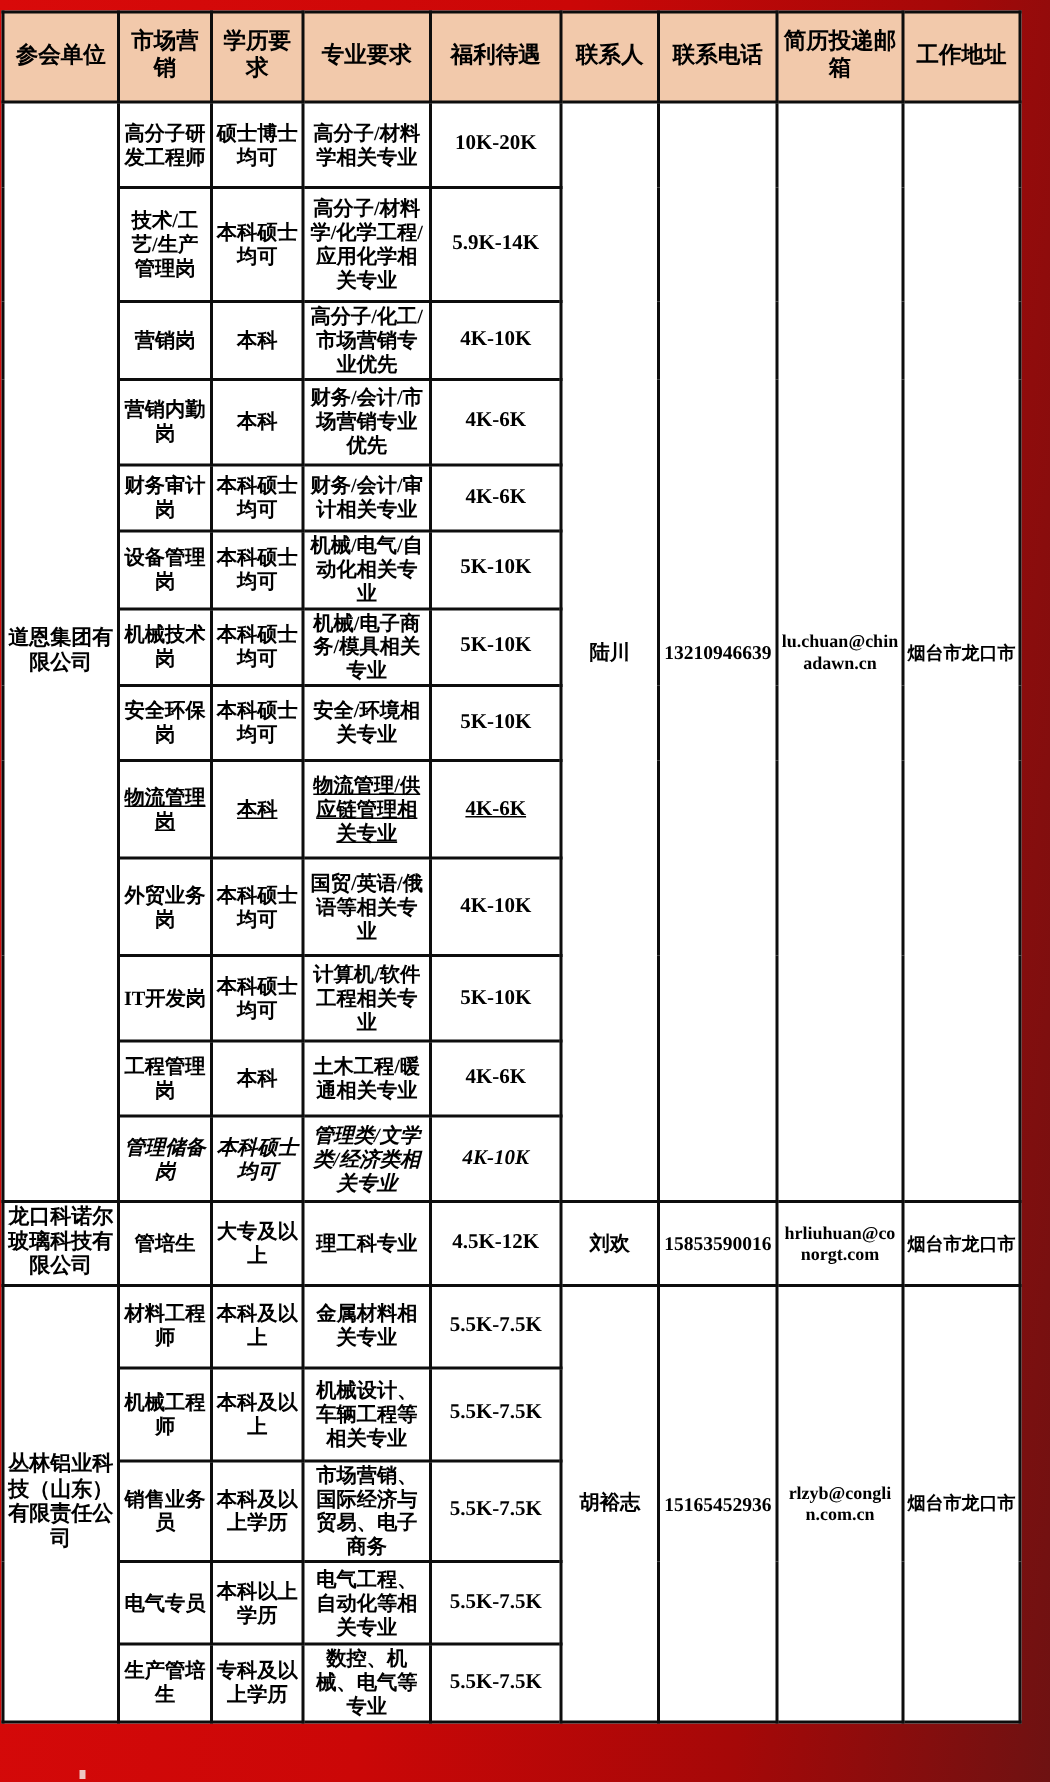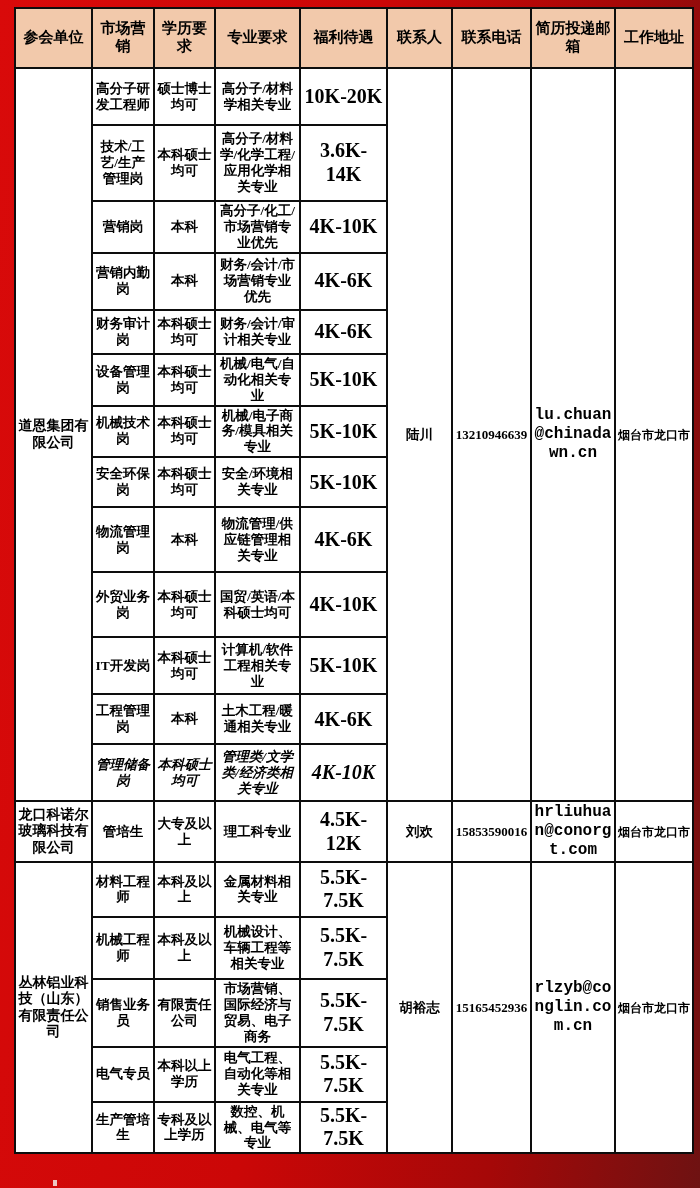--- a/index.html
+++ b/index.html
@@ -3,38 +3,38 @@
 <meta charset="utf-8">
 <style>
   html,body{margin:0;padding:0;}
   body{
     width:700px;height:1188px;position:relative;overflow:hidden;
     background:linear-gradient(97deg,#d90a0a 0%,#cb0707 45%,#a50808 75%,#6e1212 100%);
     font-family:"Liberation Serif","DejaVu Serif",serif;
     color:#000;
   }
   table{
-    position:absolute;left:14px;top:7px;
+    position:absolute;left:1px;top:7px;
     width:679px;table-layout:fixed;
     border-collapse:collapse;background:#ffffff;
   }
   th,td{
     border:2px solid #0d0d0d;
     text-align:center;vertical-align:middle;
     font-weight:bold;padding:1px 2px;
     line-height:1.18;
   }
   thead th{
     background:#f2c9ab;height:56px;font-size:15px;
   }
   td{font-size:13.5px;}
   td.company-cell{font-size:14px;}
-  td.salary-cell{font-size:20px;font-family:"Liberation Serif","DejaVu Serif",serif;}
+  td.salary-cell{font-size:14px;font-family:"Liberation Serif","DejaVu Serif",serif;}
   td.phone-cell{font-size:13px;white-space:nowrap;padding:19px 0;}
-  td.email-cell{word-break:break-all;font-size:16px;font-family:Liberation Mono, monospace;}
+  td.email-cell{word-break:break-all;font-size:12px;}
   td.address-cell{font-size:12px;white-space:nowrap;padding:1px 0;}
   .bottom-tick{
     position:absolute;left:53px;top:1180px;width:4px;height:6px;
     background:#f2e9e4;opacity:.85;
   }
 </style>
 </head>
 <body>
 
 <table>
@@ -71,21 +71,21 @@
         <td class="salary-cell">10K-20K</td>
         <td rowspan="13">陆川</td>
         <td class="phone-cell" rowspan="13">13210946639</td>
         <td class="email-cell" rowspan="13">lu.chuan@chinadawn.cn</td>
         <td class="address-cell" rowspan="13">烟台市龙口市</td>
       </tr>
       <tr style="height: 76px;">
         <td>技术/工艺/生产管理岗</td>
         <td>本科硕士均可</td>
         <td>高分子/材料学/化学工程/应用化学相关专业</td>
-        <td class="salary-cell">3.6K-14K</td>
+        <td class="salary-cell">5.9K-14K</td>
       </tr>
       <tr style="height: 50px;">
         <td>营销岗</td>
         <td>本科</td>
         <td>高分子/化工/市场营销专业优先</td>
         <td class="salary-cell">4K-10K</td>
       </tr>
       <tr style="height: 57px;">
         <td>营销内勤岗</td>
         <td>本科</td>
@@ -109,30 +109,30 @@
         <td>本科硕士均可</td>
         <td>机械/电子商务/模具相关专业</td>
         <td class="salary-cell">5K-10K</td>
       </tr>
       <tr style="height: 50px;">
         <td>安全环保岗</td>
         <td>本科硕士均可</td>
         <td>安全/环境相关专业</td>
         <td class="salary-cell">5K-10K</td>
       </tr>
-      <tr style="height: 65px;">
+      <tr style="height: 65px; text-decoration: underline;">
         <td>物流管理岗</td>
         <td>本科</td>
         <td>物流管理/供应链管理相关专业</td>
         <td class="salary-cell">4K-6K</td>
       </tr>
       <tr style="height: 65px;">
         <td>外贸业务岗</td>
         <td>本科硕士均可</td>
-        <td>国贸/英语/本科硕士均可</td>
+        <td>国贸/英语/俄语等相关专业</td>
         <td class="salary-cell">4K-10K</td>
       </tr>
       <tr style="height: 57px;">
         <td>IT开发岗</td>
         <td>本科硕士均可</td>
         <td>计算机/软件工程相关专业</td>
         <td class="salary-cell">5K-10K</td>
       </tr>
       <tr style="height: 50px;">
         <td>工程管理岗</td>
@@ -169,21 +169,21 @@
         <td class="address-cell" rowspan="5">烟台市龙口市</td>
       </tr>
       <tr style="height: 62px;">
         <td>机械工程师</td>
         <td>本科及以上</td>
         <td>机械设计、车辆工程等相关专业</td>
         <td class="salary-cell">5.5K-7.5K</td>
       </tr>
       <tr style="height: 60px;">
         <td>销售业务员</td>
-        <td>有限责任公司</td>
+        <td>本科及以上学历</td>
         <td>市场营销、国际经济与贸易、电子商务</td>
         <td class="salary-cell">5.5K-7.5K</td>
       </tr>
       <tr style="height: 55px;">
         <td>电气专员</td>
         <td>本科以上学历</td>
         <td>电气工程、自动化等相关专业</td>
         <td class="salary-cell">5.5K-7.5K</td>
       </tr>
       <tr style="height: 46px;">

